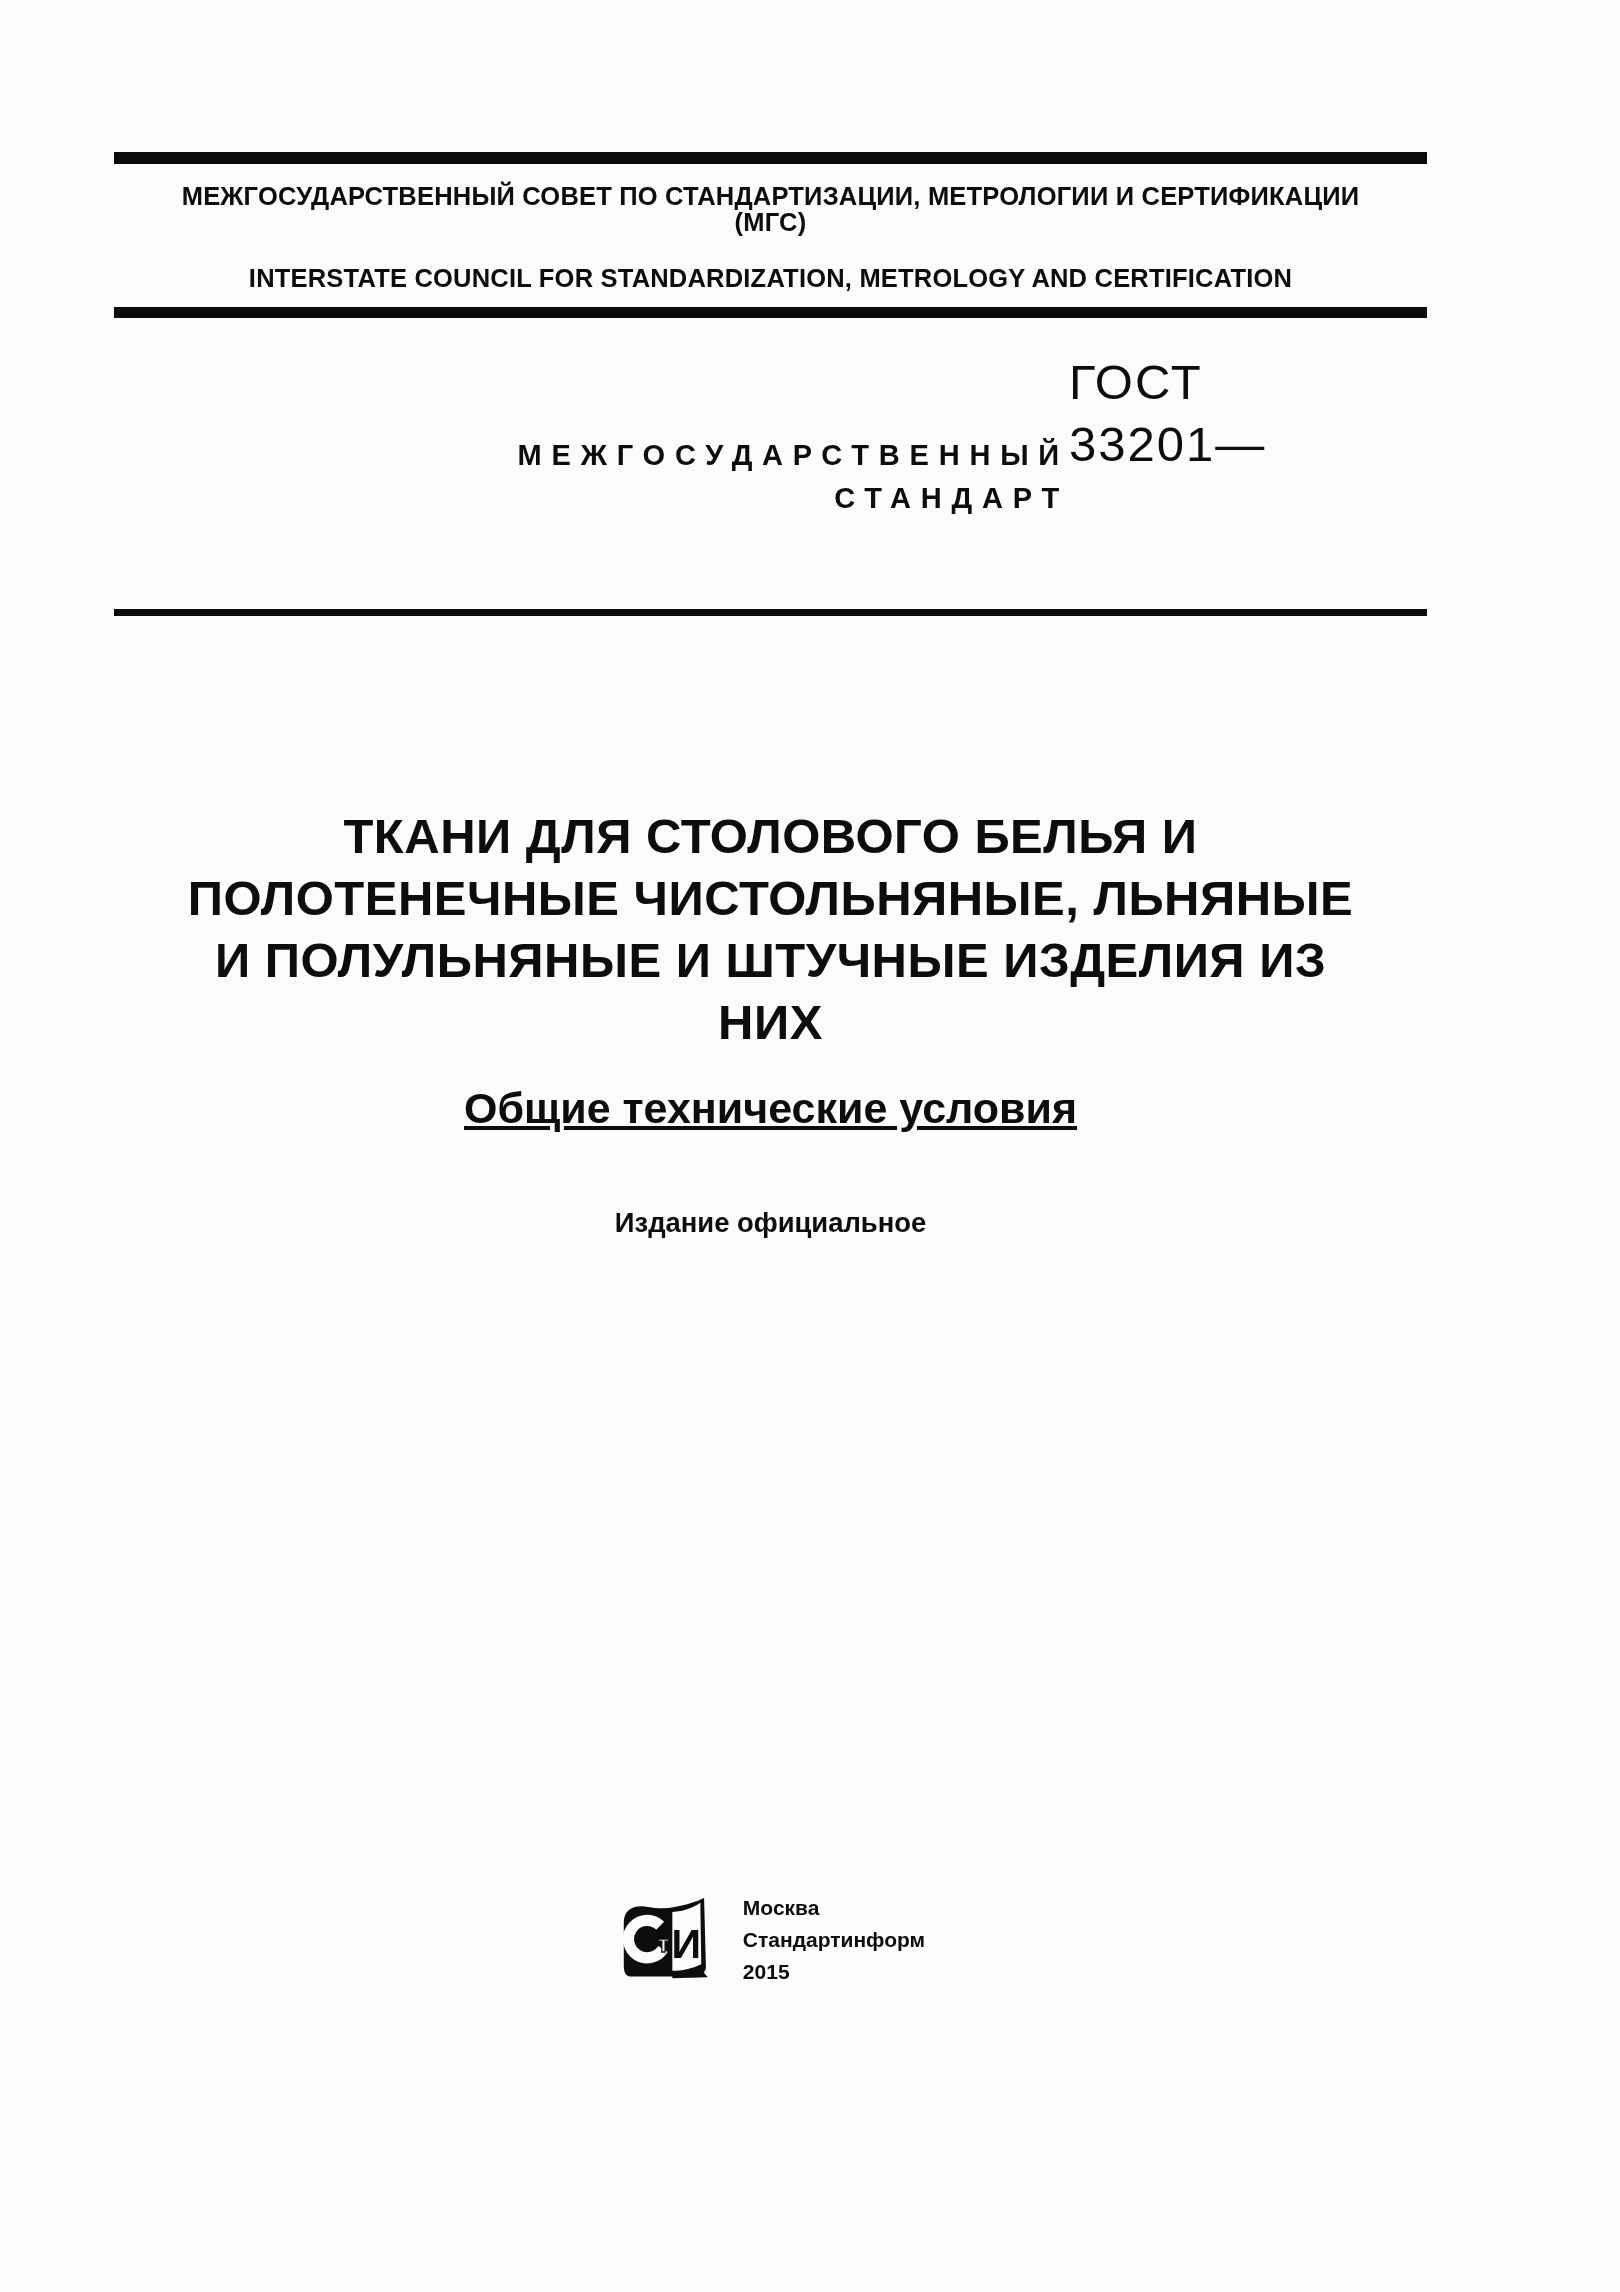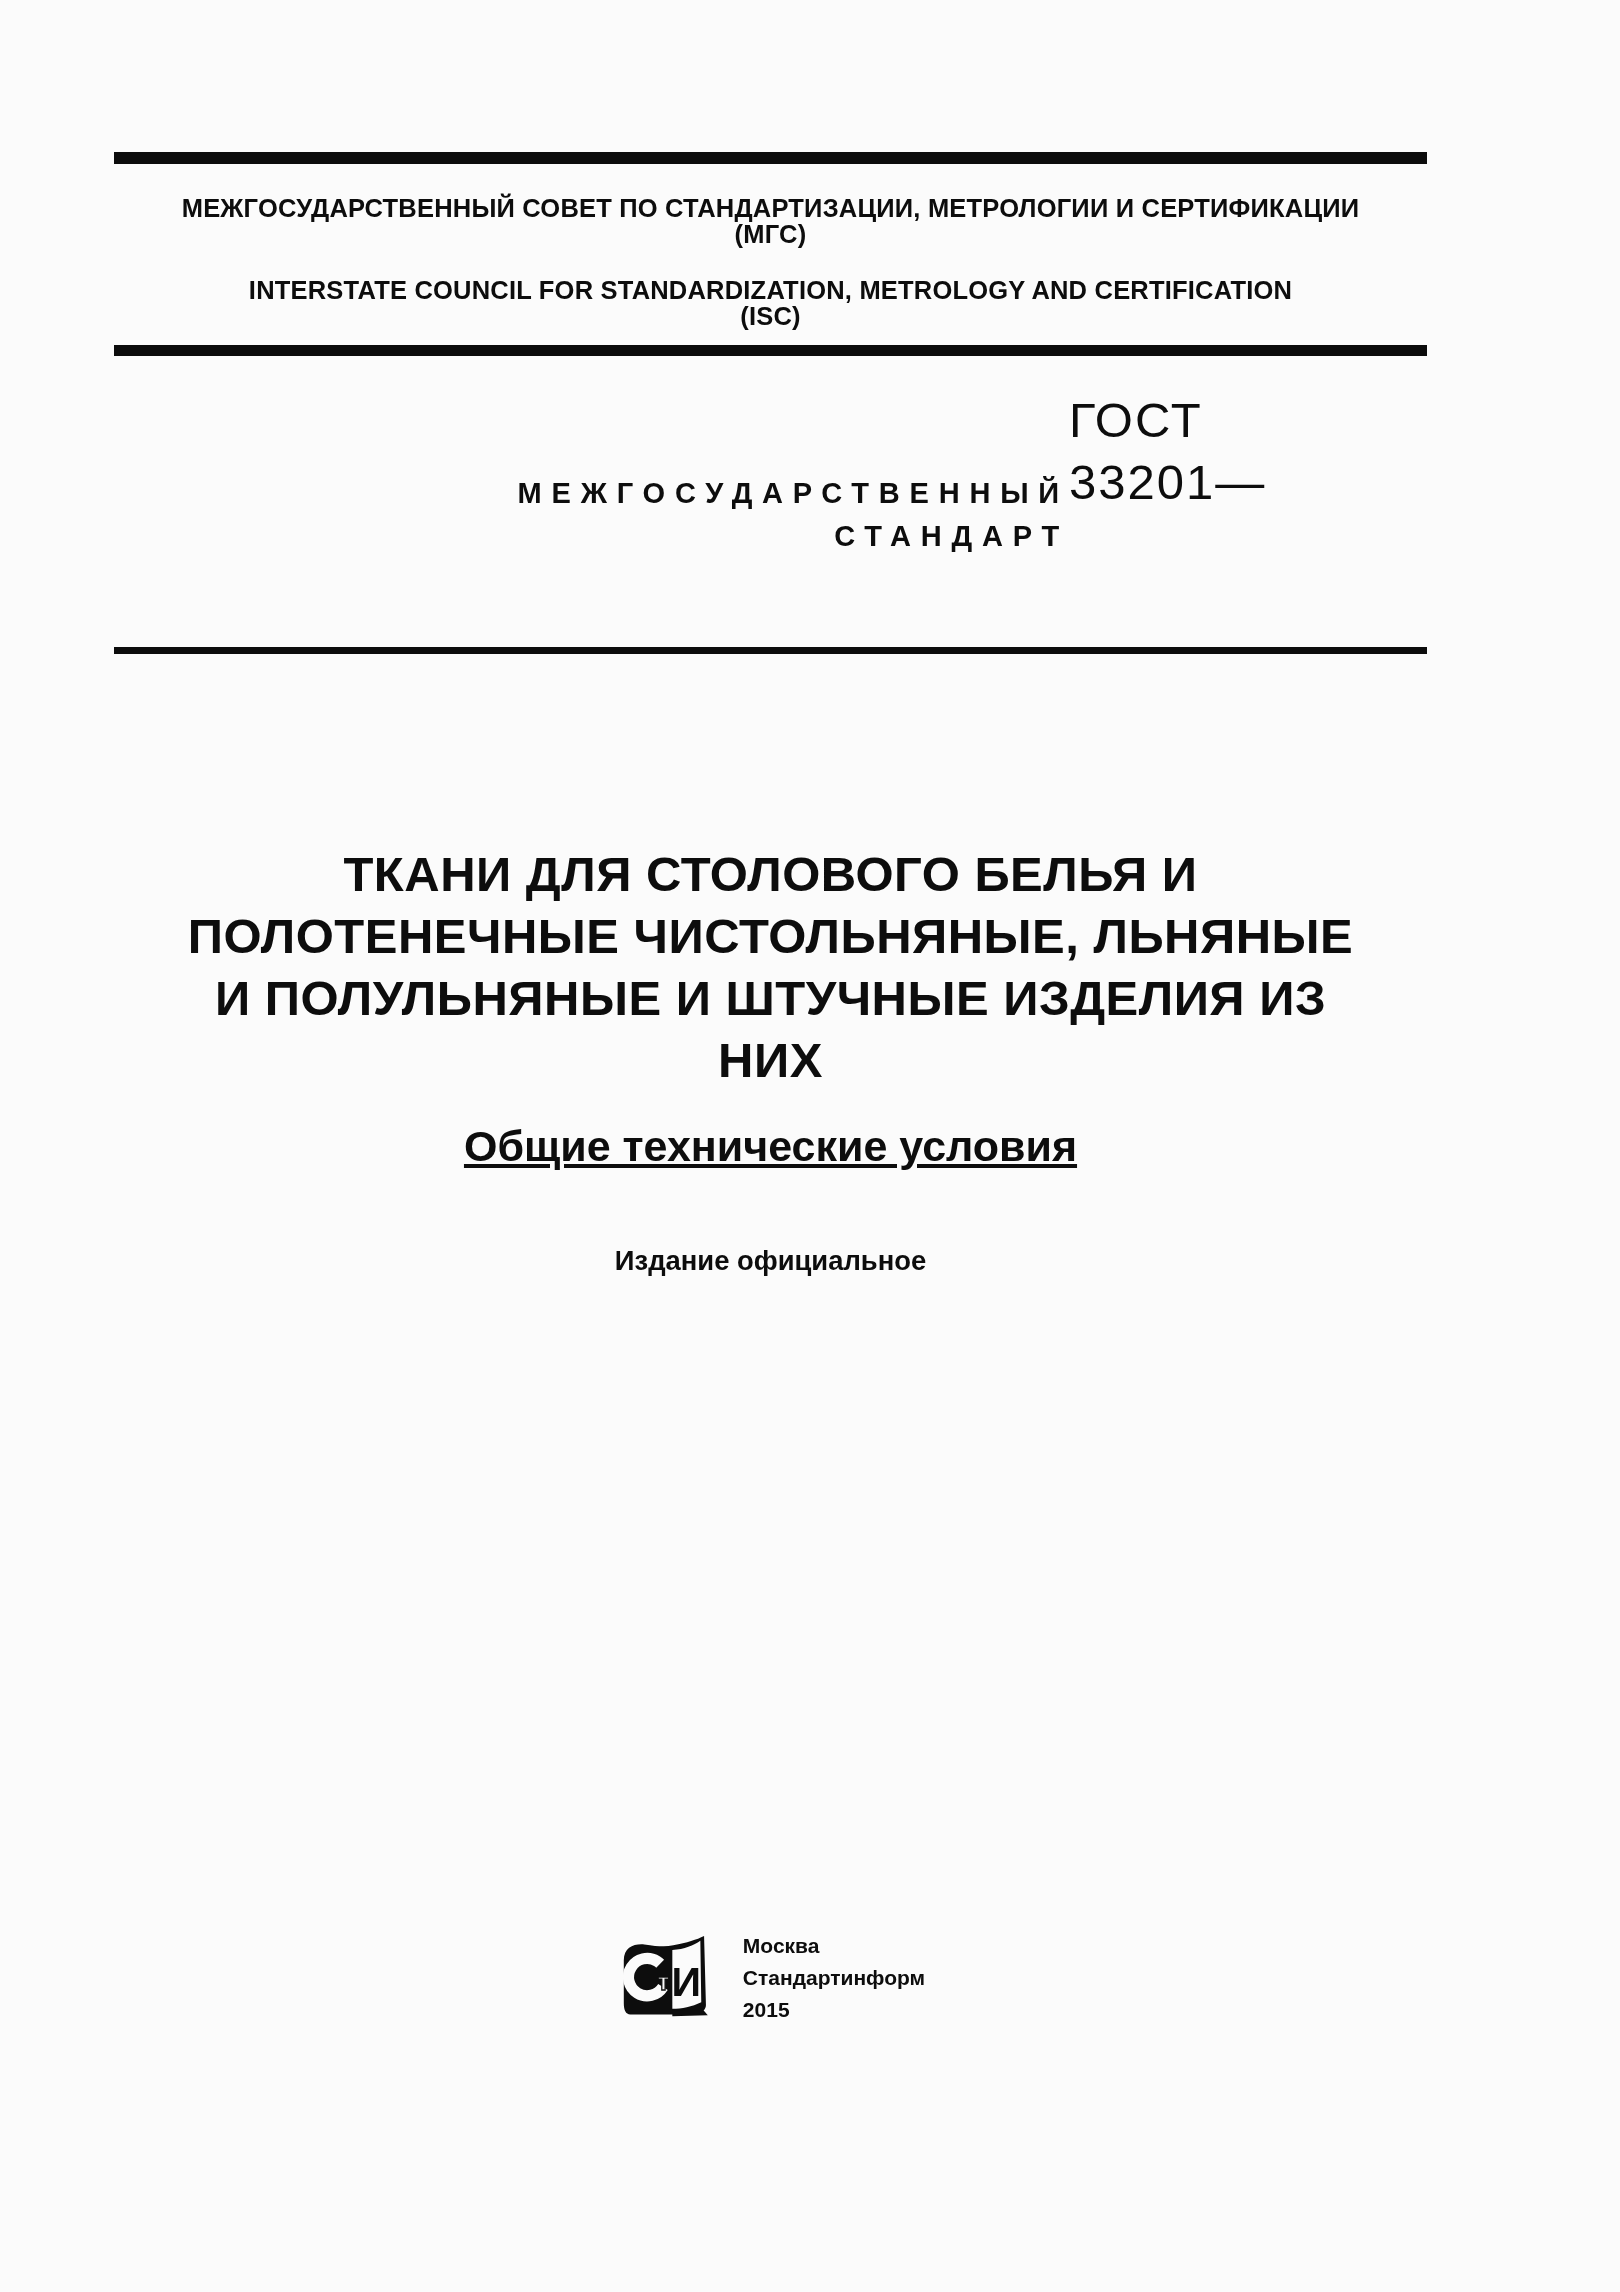--- a/index.html
+++ b/index.html
@@ -19,21 +19,21 @@
   .content {
     margin-left: 114px;
     width: 1313px;
   }
   .bar { background: #0c0c0c; width: 100%; }
   .bar.thick { height: 11.8px; }
   .bar.thick2 { height: 10.8px; }
   .bar.thin { height: 6.9px; }
   .bar.top { margin-top: 152px; }
 
-  .header { margin-top: 31px; text-align: center; font-weight: 700; }
+  .header { margin-top: 19px; text-align: center; font-weight: 700; }
   .h-line { font-size: 25.5px; line-height: 26.5px; letter-spacing: 0.2px; }
   .h-en-block { margin-top: 29px; }
   .bar.below-header { margin-top: 15.7px; }
 
   .des-row { display: flex; margin-top: 33px; }
   .des-left {
     flex: 1;
     text-align: right;
     padding-top: 83px;
     font-size: 29px;
@@ -95,21 +95,20 @@
 <div class="page">
   <div class="content">
 
     <div class="bar thick top"></div>
 
     <div class="header">
       <div class="h-line">МЕЖГОСУДАРСТВЕННЫЙ СОВЕТ ПО СТАНДАРТИЗАЦИИ, МЕТРОЛОГИИ И СЕРТИФИКАЦИИ</div>
       <div class="h-line">(МГС)</div>
       <div class="h-en-block">
         <div class="h-line">INTERSTATE COUNCIL FOR STANDARDIZATION, METROLOGY AND CERTIFICATION</div>
-        <div class="h-line">(ISC)</div>
       </div>
     </div>
 
     <div class="bar thick2 below-header"></div>
 
     <div class="des-row">
       <div class="des-left">
         <div>МЕЖГОСУДАРСТВЕННЫЙ</div>
         <div>СТАНДАРТ</div>
       </div>

